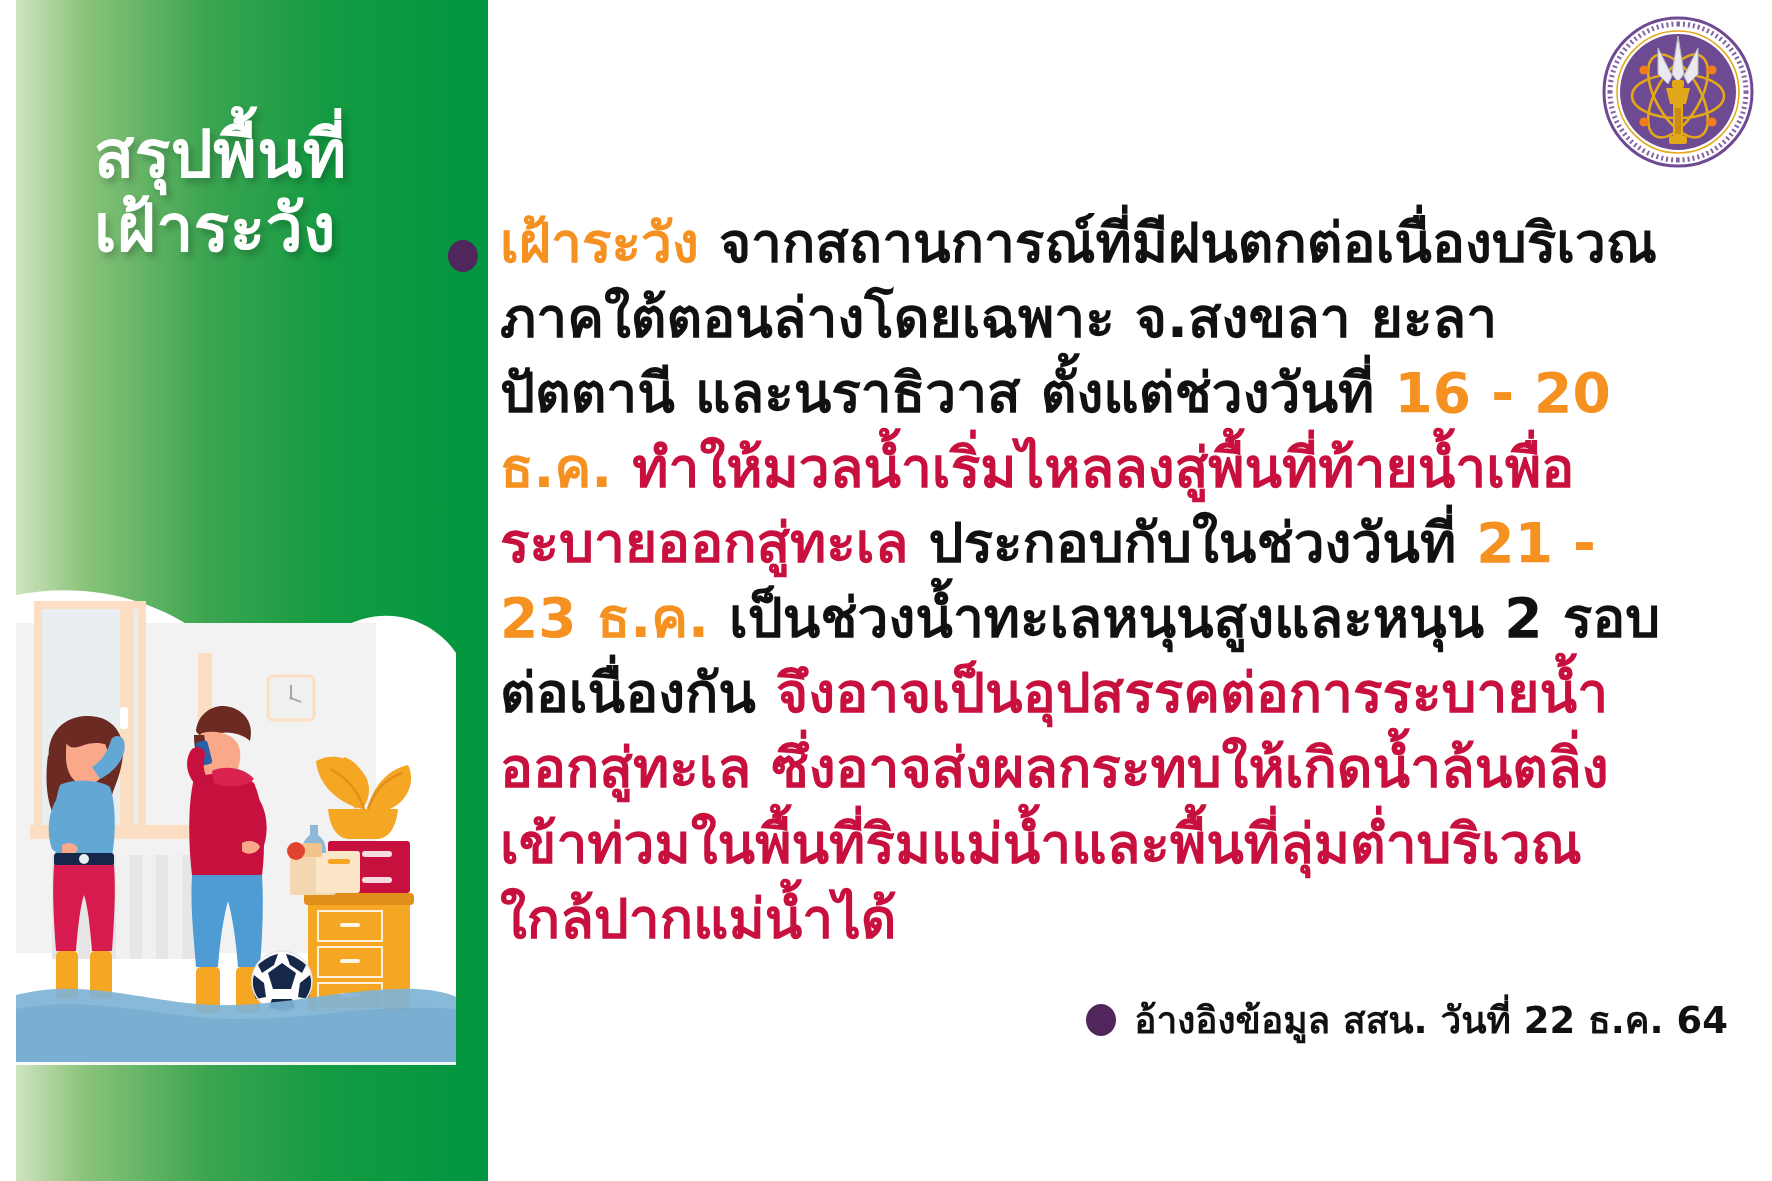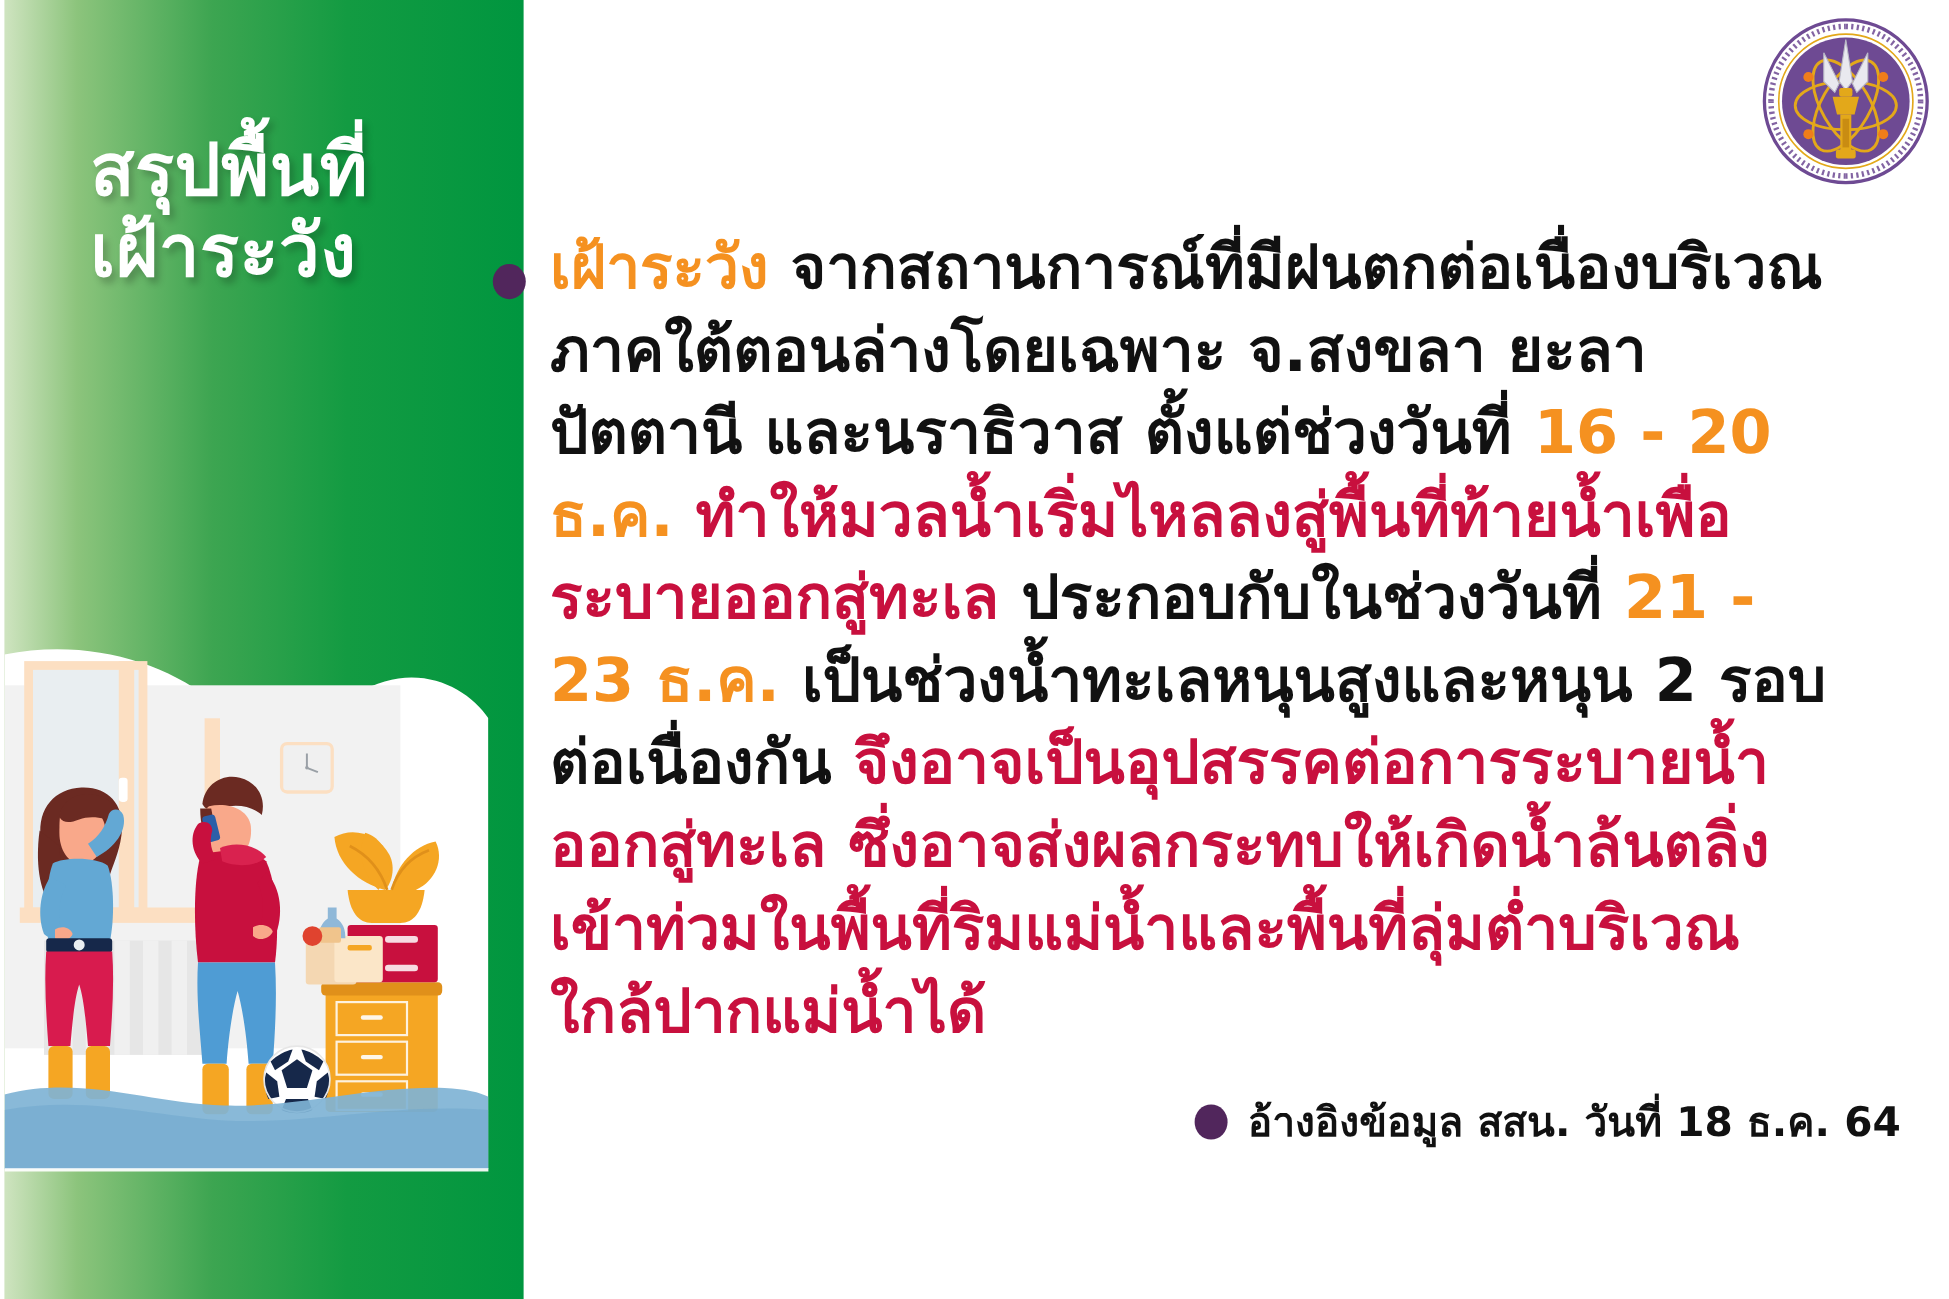--- a/index.html
+++ b/index.html
@@ -8,21 +8,21 @@
     width:1772px;height:1181px;
     background:#ffffff;
     font-family:"DejaVu Sans","Liberation Sans",sans-serif;
     overflow:hidden;
     position:relative;
   }
   .slide{position:absolute;inset:0;background:#fff;overflow:hidden;}
 
   
   .left-panel{
-    position:absolute;left:4px;top:0;width:472px;height:1181px;
+    position:absolute;left:16px;top:0;width:472px;height:1181px;
     background:linear-gradient(90deg,#cfe4c0 0%,#8cc47c 14%,#3da551 40%,#139b42 66%,#00963f 100%);
     overflow:hidden;
   }
   .panel-title{
     position:absolute;left:78px;top:118px;width:400px;
     color:#ffffff;
     font-size:66px;line-height:1.12;
     font-weight:bold;
     letter-spacing:0.5px;
     text-shadow:4px 5px 7px rgba(0,0,0,0.22);
@@ -276,16 +276,16 @@
 
   <div class="content">
     <div class="bullet-row">
       <span class="big-bullet"></span>
       <p class="para" id="para"><span class="hl-orange">เฝ้าระวัง </span><span class="plain">จากสถานการณ์ที่มีฝนตกต่อเนื่องบริเวณภาคใต้ตอนล่างโดยเฉพาะ จ.สงขลา ยะลา ปัตตานี และนราธิวาส ตั้งแต่ช่วงวันที่ </span><span class="hl-orange">16 - 20 ธ.ค. </span><span class="hl-crimson">ทำให้มวลน้ำเริ่มไหลลงสู่พื้นที่ท้ายน้ำเพื่อระบายออกสู่ทะเล </span><span class="plain">ประกอบกับในช่วงวันที่ </span><span class="hl-orange">21 - 23 ธ.ค. </span><span class="plain">เป็นช่วงน้ำทะเลหนุนสูงและหนุน 2 รอบต่อเนื่องกัน </span><span class="hl-crimson">จึงอาจเป็นอุปสรรคต่อการระบายน้ำออกสู่ทะเล ซึ่งอาจส่งผลกระทบให้เกิดน้ำล้นตลิ่งเข้าท่วมในพื้นที่ริมแม่น้ำและพื้นที่ลุ่มต่ำบริเวณใกล้ปากแม่น้ำได้</span></p>
     </div>
   </div>
 
   <div class="footer">
     <span class="footer-bullet"></span>
-    <span class="footer-text">อ้างอิงข้อมูล สสน. วันที่ 18 ธ.ค. 64</span>
+    <span class="footer-text">อ้างอิงข้อมูล สสน. วันที่ 22 ธ.ค. 64</span>
   </div>
 
 </div>
 
 </body></html>

